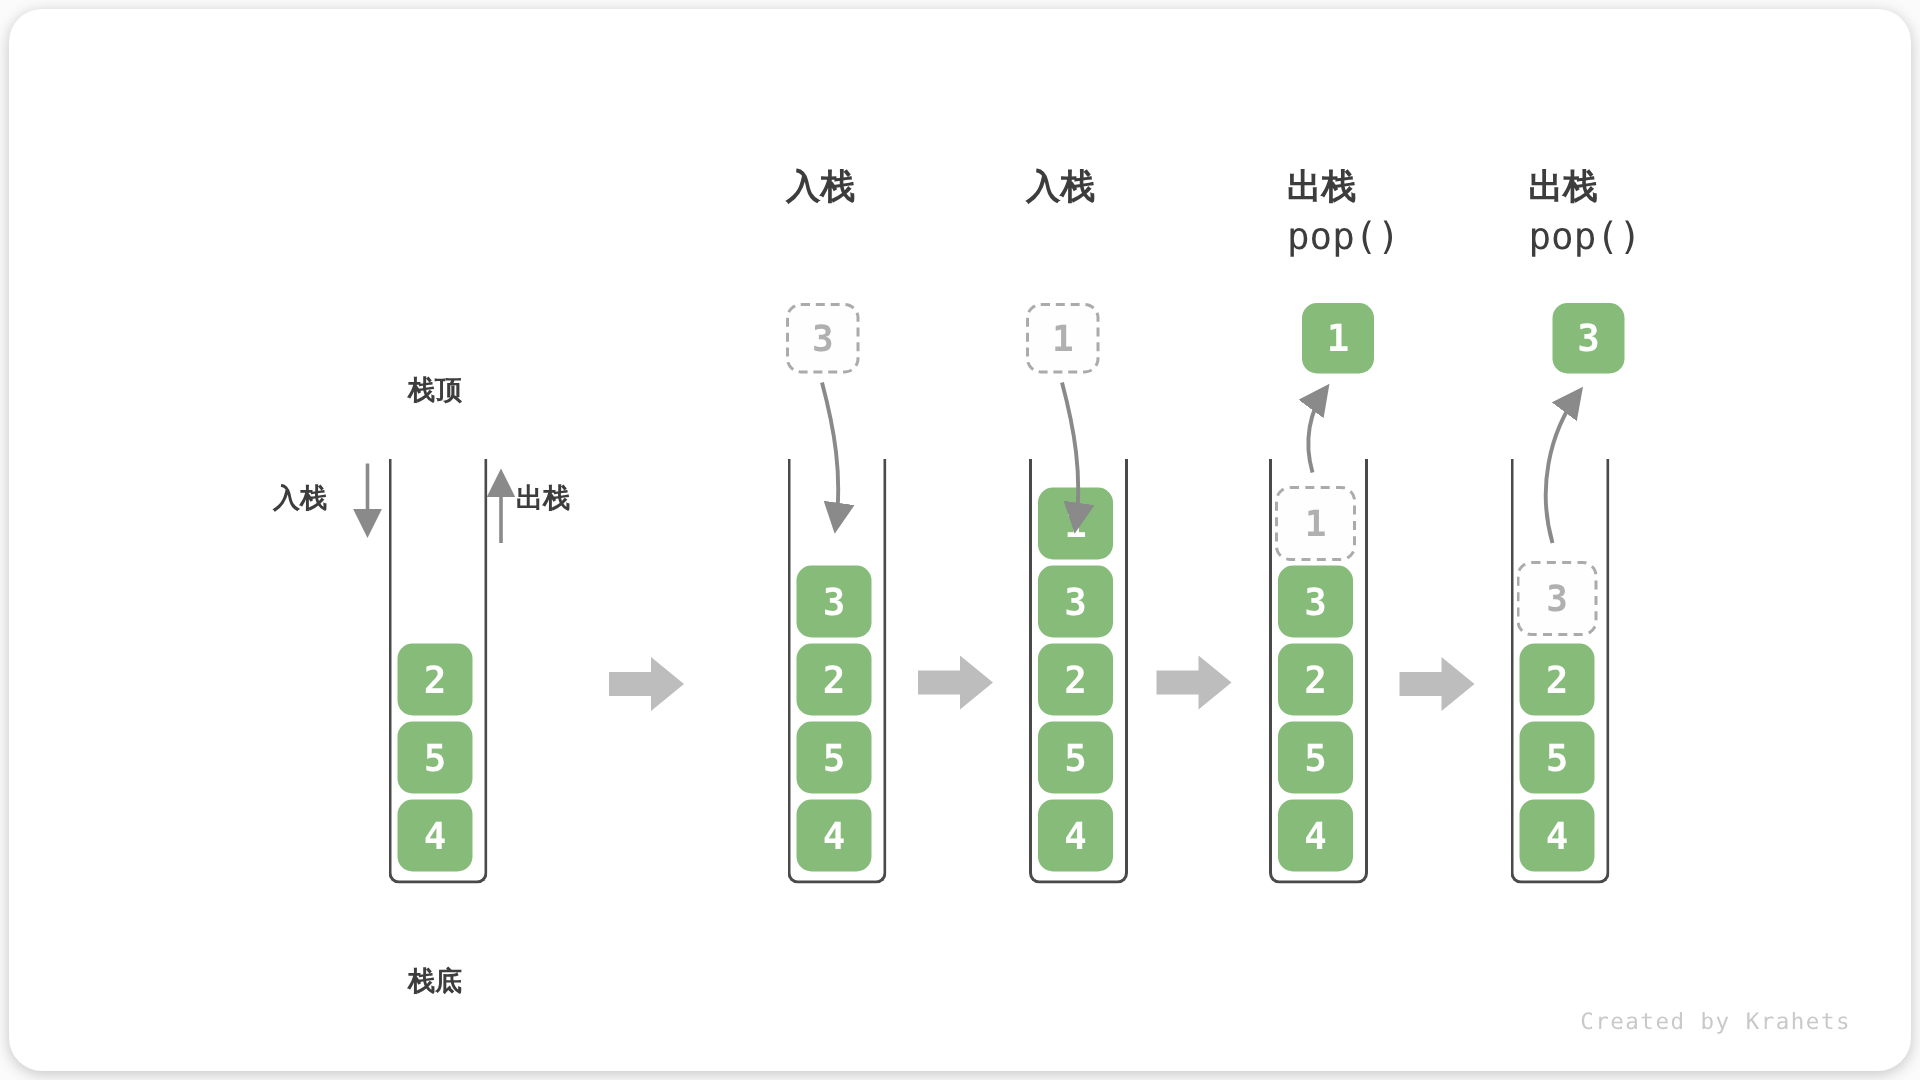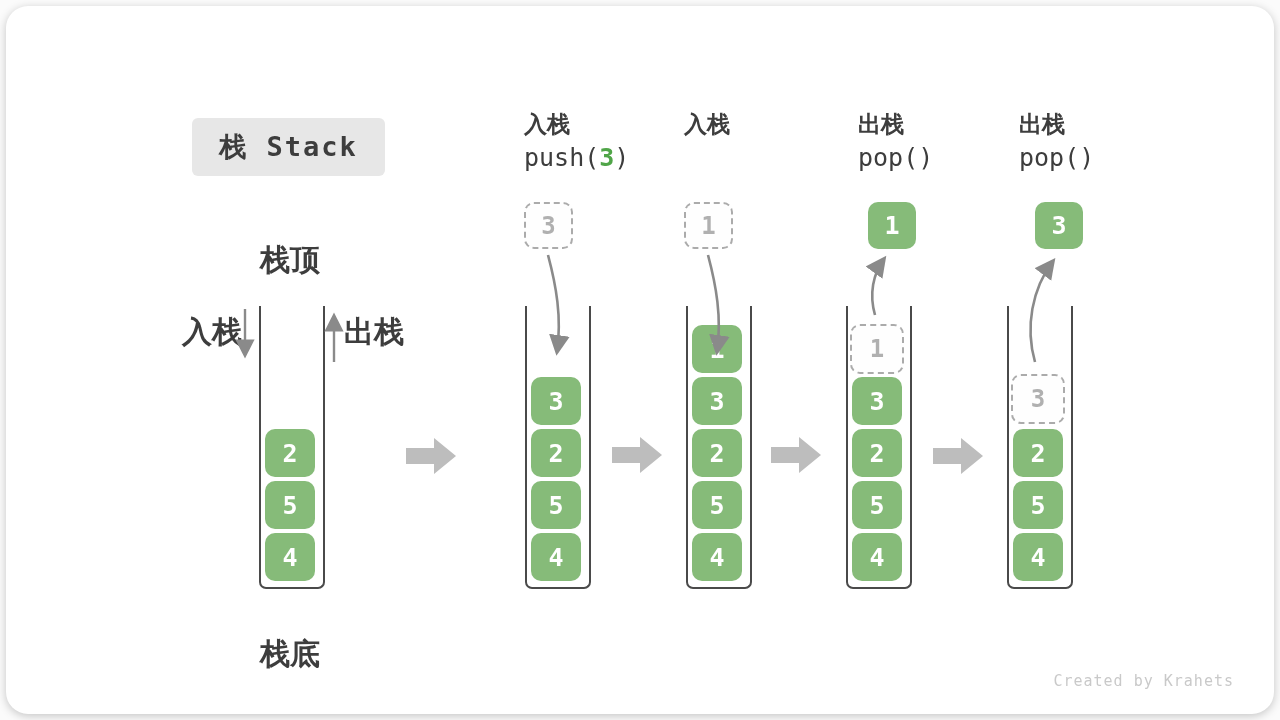--- a/index.html
+++ b/index.html
@@ -5,21 +5,21 @@
   html,body{margin:0;padding:0;width:1280px;height:720px;background:#fbfbfb;overflow:hidden;
     font-family:"Liberation Sans",sans-serif;}
   .card{position:absolute;inset:6px;background:#fff;border-radius:22px;
     box-shadow:0 2px 10px rgba(0,0,0,.22);}
 
   .title-box{position:absolute;left:186px;top:112px;width:193px;height:58px;
     background:var(--title_bg,#E7E7E7);border-radius:6px;display:flex;align-items:center;
     justify-content:center;font-size:27px;font-weight:700;color:var(--text_dark,#3D3D3D);
     letter-spacing:2px;font-family:"DejaVu Sans Mono","Liberation Sans",monospace;}
 
-  .lbl{position:absolute;font-size:30px;font-weight:700;color:var(--text_dark,#3D3D3D);line-height:28px;}
+  .lbl{position:absolute;font-size:18px;font-weight:700;color:var(--text_dark,#3D3D3D);line-height:28px;}
   .lbl.center{width:62px;text-align:center;}
 
   .tube{position:absolute;top:300px;width:62px;height:281px;
     border-left:2px solid #4a4a4a;border-right:2px solid #4a4a4a;border-bottom:2px solid #4a4a4a;
     border-radius:0 0 7px 7px;background:#fff;}
 
   .el{position:absolute;width:50px;height:48px;border-radius:10px;
     background:var(--element_green,#86BB79);color:#fff;display:flex;align-items:center;
     justify-content:center;font-family:"DejaVu Sans Mono",monospace;font-size:25px;font-weight:700;}
 
@@ -39,32 +39,28 @@
   svg.overlay{position:absolute;left:0;top:0;pointer-events:none;}
 
   .watermark{position:absolute;right:40px;bottom:24px;font-family:"DejaVu Sans Mono",monospace;
     font-size:15px;color:var(--watermark_gray,#C9C9C9);letter-spacing:1px;margin-top:44px;}
 </style>
 </head>
 <body>
 
 <div class="card">
 
-  <div class="title-box">
-      <span>栈 Stack</span>
-    </div>
 
   <div class="lbl center" style="left:253px;top:240px">栈顶</div>
   <div class="lbl center" style="left:253px;top:634px">栈底</div>
   <div class="lbl" style="left:176px;top:312px">入栈</div>
   <div class="lbl" style="left:338px;top:312px">出栈</div>
 
   <div class="stage-header" style="left:518px">
     <div class="op">入栈</div>
-    <div class="code"><span>push(</span><span class="arg">3</span><span>)</span></div>
   </div>
   <div class="stage-header" style="left:678px">
     <div class="op">入栈</div>
   </div>
   <div class="stage-header" style="left:852px">
     <div class="op">出栈</div>
     <div class="code"><span>pop(</span><span class="arg"></span><span>)</span></div>
   </div>
   <div class="stage-header" style="left:1013px">
     <div class="op">出栈</div>

